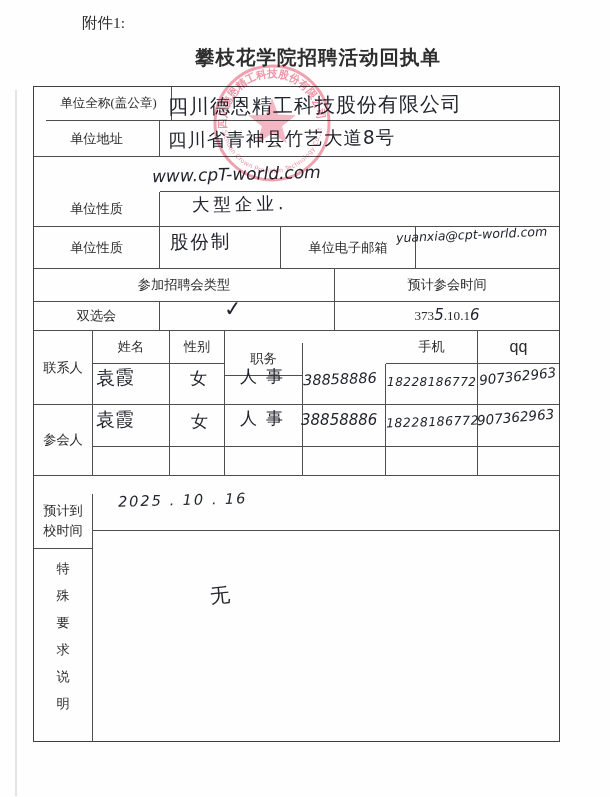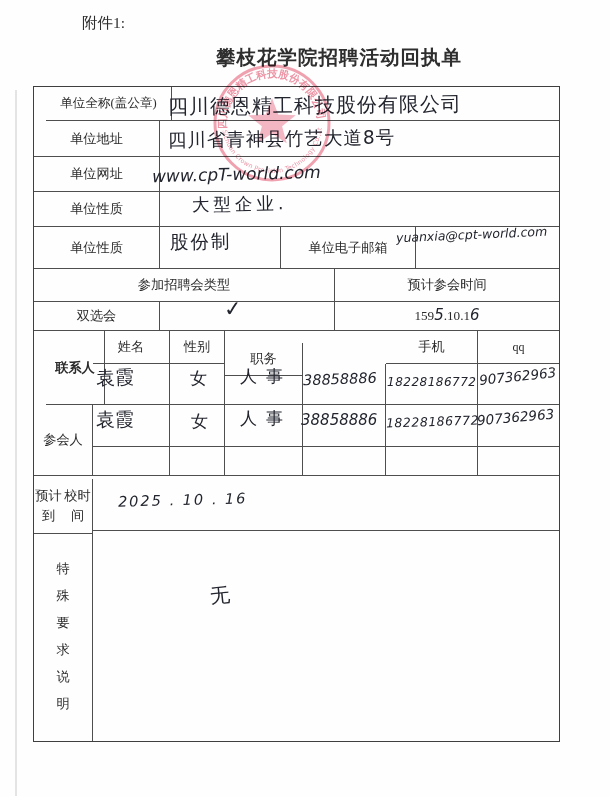--- a/index.html
+++ b/index.html
@@ -21,59 +21,58 @@
 </style>
 </head>
 <body>
 
 <div class="page">
 
   <div class="artifact" style="left:15px;top:90px;width:2px;height:706px;"></div>
 
   <div class="abs printed" style="left:38px;top:13px;font-size:15.5px;padding-left:44px;">附件1:</div>
 
-  <div class="abs printed" style="left:216px;top:44px;font-size:19.5px;font-weight:bold;letter-spacing:1px;">攀枝花学院招聘活动回执单</div>
+  <div class="abs printed" style="left:195px;top:44px;font-size:19.5px;font-weight:bold;letter-spacing:1px;">攀枝花学院招聘活动回执单</div>
 
   <div class="tbl">
 
     <div class="cell" style="left:12px;top:0;width:126px;height:34px;font-size:12.6px;">单位全称(盖公章)</div>
     <div class="cell noR" style="left:126px;top:0;width:399px;height:34px;"></div>
 
     <div class="cell" style="left:0;top:34px;width:126px;height:36px;">单位地址</div>
     <div class="cell noR" style="left:126px;top:34px;width:399px;height:36px;"></div>
 
-    <div class="cell" style="left:0;top:70px;width:126px;height:35px;">单位网址</div>
     <div class="cell noR" style="left:126px;top:70px;width:399px;height:35px;"></div>
 
     <div class="cell" style="left:0;top:105px;width:126px;height:35px;">单位性质</div>
     <div class="cell noR" style="left:126px;top:105px;width:399px;height:35px;"></div>
 
     <div class="cell" style="left:0;top:140px;width:126px;height:42px;text-align:right;">单位性质</div>
     <div class="cell" style="left:126px;top:140px;width:121px;height:42px;"></div>
     <div class="cell" style="left:247px;top:140px;width:135px;height:42px;">单位电子邮箱</div>
     <div class="cell noR" style="left:382px;top:140px;width:143px;height:42px;"></div>
 
     <div class="cell noR" style="left:301px;top:182px;width:224px;height:33px;">预计参会时间</div>
     <div class="cell" style="left:0;top:182px;width:301px;height:33px;">参加招聘会类型</div>
 
     <div class="cell" style="left:0;top:215px;width:126px;height:29px;">双选会</div>
     <div class="cell" style="left:126px;top:215px;width:175px;height:29px;"></div>
     <div class="cell noR" style="left:301px;top:215px;width:224px;height:29px;">
-      <span>159</span>
+      <span>373</span>
         <span class="hw hw-lat" style="position:relative;font-size:15px;top:-1px;">5</span>
         <span>.10.1</span>
         <span class="hw hw-lat" style="position:relative;font-size:15px;top:-1px;">6</span>
     </div>
 
-    <div class="cell" style="left:12px;top:244px;width:59px;height:74px;font-weight:bold;">联系人</div>
+    <div class="cell" style="left:0;top:244px;width:59px;height:74px;">联系人</div>
     <div class="cell" style="left:59px;top:244px;width:77px;height:33px;">姓名</div>
     <div class="cell" style="left:136px;top:244px;width:55px;height:33px;">性别</div>
     <div class="cell" style="left:191px;top:256px;width:78px;height:33px;">职务</div>
     <div class="cell" style="left:352px;top:244px;width:92px;height:33px;">手机</div>
-    <div class="cell noR" style="left:444px;top:244px;width:81px;height:33px;font-family:Liberation Serif, serif;font-size:12px;">qq</div>
+    <div class="cell noR" style="left:444px;top:244px;width:81px;height:33px;font-family:Liberation Sans, sans-serif;font-size:16px;">qq</div>
 
     <div class="cell" style="left:59px;top:277px;width:77px;height:41px;"></div>
     <div class="cell" style="left:136px;top:277px;width:55px;height:41px;"></div>
     <div class="cell" style="left:191px;top:277px;width:78px;height:41px;"></div>
     <div class="cell" style="left:269px;top:277px;width:83px;height:41px;"></div>
     <div class="cell" style="left:352px;top:277px;width:92px;height:41px;"></div>
     <div class="cell noR" style="left:444px;top:277px;width:81px;height:41px;"></div>
 
     <div class="cell" style="left:0;top:318px;width:59px;height:71px;">参会人</div>
     <div class="cell" style="left:59px;top:318px;width:77px;height:42px;"></div>
@@ -83,21 +82,21 @@
     <div class="cell" style="left:352px;top:318px;width:92px;height:42px;"></div>
     <div class="cell noR" style="left:444px;top:318px;width:81px;height:42px;"></div>
 
     <div class="cell" style="left:59px;top:360px;width:77px;height:29px;"></div>
     <div class="cell" style="left:136px;top:360px;width:55px;height:29px;"></div>
     <div class="cell" style="left:191px;top:360px;width:78px;height:29px;"></div>
     <div class="cell" style="left:269px;top:360px;width:83px;height:29px;"></div>
     <div class="cell" style="left:352px;top:360px;width:92px;height:29px;"></div>
     <div class="cell noR" style="left:444px;top:360px;width:81px;height:29px;"></div>
 
-    <div class="cell" style="left:0;top:392px;width:59px;height:55px;flex-direction:row;line-height:1.55;">
+    <div class="cell" style="left:0;top:407px;width:59px;height:55px;flex-direction:column;line-height:1.55;text-align:right;">
       <span>预计到</span>
       <span>校时间</span>
     </div>
     <div class="cell noR" style="left:59px;top:389px;width:466px;height:55px;"></div>
 
     <div class="cell noB vlabel" style="left:0;top:444px;width:59px;height:210px;">
       <span>特</span>
       <span>殊</span>
       <span>要</span>
       <span>求</span>

